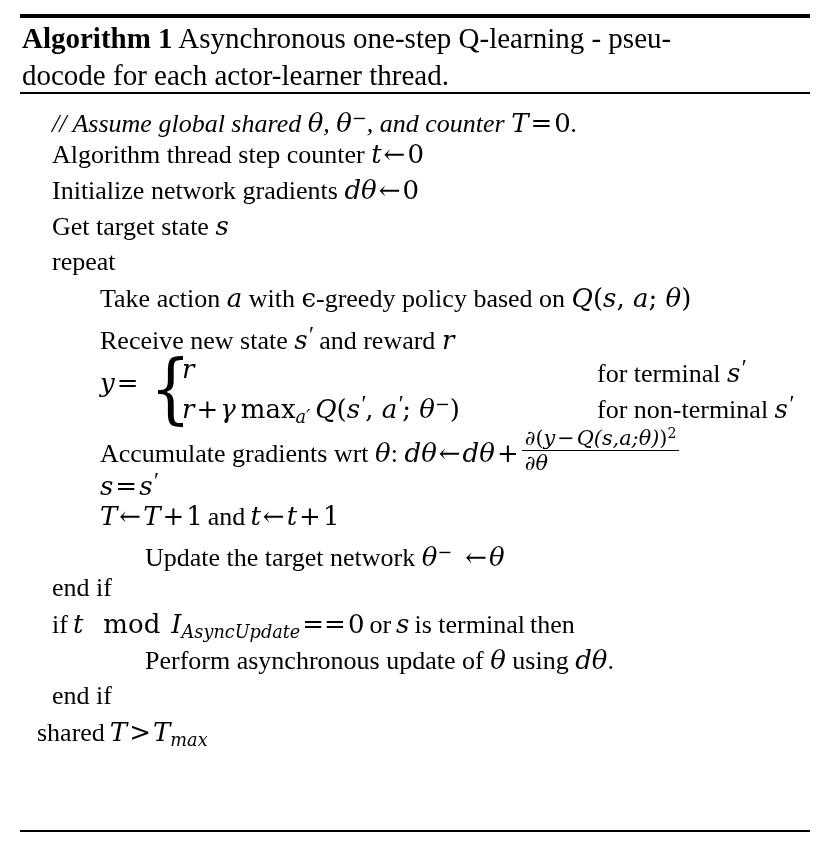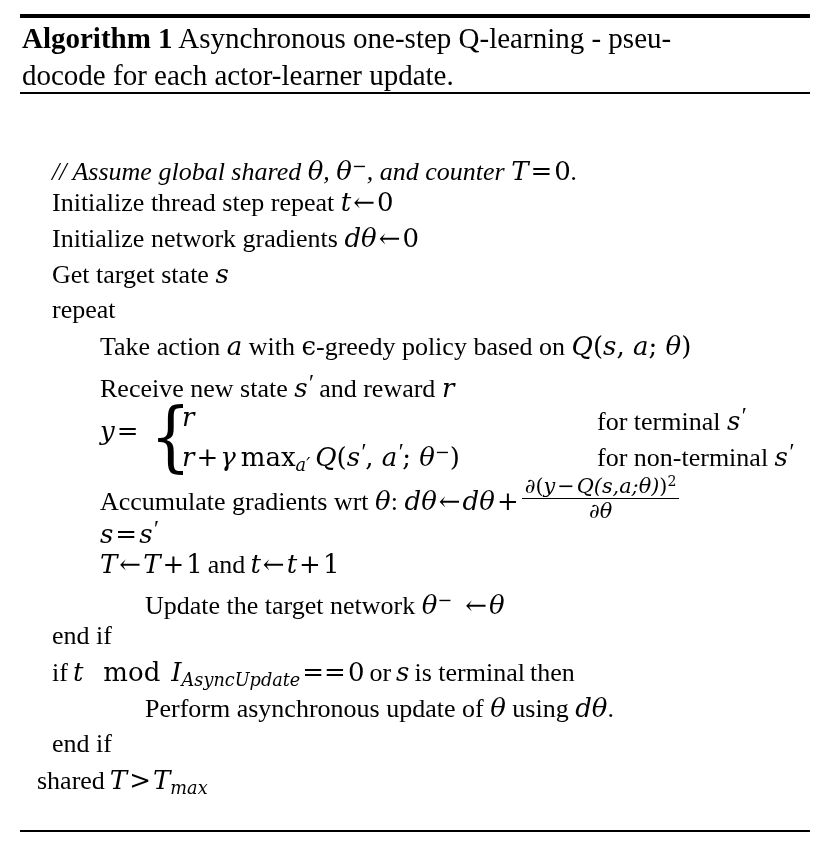--- a/index.html
+++ b/index.html
@@ -61,21 +61,21 @@
     white-space: nowrap;
     height: 36px;
     line-height: 36px;
   }
   .ind0 { padding-left: 15px; }
   .ind1 { padding-left: 30px; }
   .ind2 { padding-left: 78px; }
   .ind3 { padding-left: 123px; }
 
   .kw  { font-weight: normal; }
-  .cmt { font-style: italic; margin-top: 48px; }
+  .cmt { font-style: italic; }
 
   
   .m {
     font-family: "DejaVu Serif", "Liberation Serif", serif;
     font-style: italic;
   }
   .mup {
     font-family: "DejaVu Serif", "Liberation Serif", serif;
     font-style: normal;
   }
@@ -146,21 +146,20 @@
     white-space: nowrap;
     text-align: right;
   }
   .case-cond-1 { top: 2px; }
   .case-cond-2 { top: 38px; }
 
   
   .frac {
     display: inline-block;
     vertical-align: -0.42em;
-    text-align: center;
     font-size: 0.80em;
     line-height: 1.05;
     margin: 0 1px;
   }
   .frac .numr {
     display: block;
     padding: 0 3px 1px 3px;
     border-bottom: 1.6px solid #000;
     white-space: nowrap;
   }
@@ -174,28 +173,28 @@
 <body>
 
 <div id="algorithm-figure">
 
   <div class="rule rule-top"></div>
   <div class="rule rule-mid"></div>
   <div class="rule rule-bottom"></div>
 
   <div class="title-block">
     <div class="title-line-1"><span class="kw">Algorithm 1</span> <span>Asynchronous one-step Q-learning - pseu-</span></div>
-    <div class="title-line-2">docode for each actor-learner update.</div>
+    <div class="title-line-2">docode for each actor-learner thread.</div>
   </div>
 
   <div class="body-block">
 
     <div class="line ind1 cmt"><span>// Assume global shared </span><span class="m">θ</span><span>, </span><span class="m">θ</span><span class="sup">−</span><span>, and counter </span><span class="m">T</span><span class="op">=</span><span class="num">0</span><span>.</span></div>
 
-    <div class="line ind1"><span>Initialize thread step repeat </span><span class="m">t</span><span class="op">←</span><span class="num">0</span></div>
+    <div class="line ind1"><span>Algorithm thread step counter </span><span class="m">t</span><span class="op">←</span><span class="num">0</span></div>
 
 
     <div class="line ind1"><span>Initialize network gradients </span><span class="m">d</span><span class="m">θ</span><span class="op">←</span><span class="num">0</span></div>
 
     <div class="line ind1"><span>Get target state </span><span class="m">s</span></div>
 
     <div class="line ind1"><span class="kw">repeat</span></div>
 
     <div class="line ind2"><span>Take action </span><span class="m">a</span><span> with </span><span class="mup">ϵ</span><span>-greedy policy based on </span><span class="m">Q</span><span class="mup">(</span><span class="m">s</span><span class="mup">, </span><span class="m">a</span><span class="mup">; </span><span class="m">θ</span><span class="mup">)</span></div>
 

